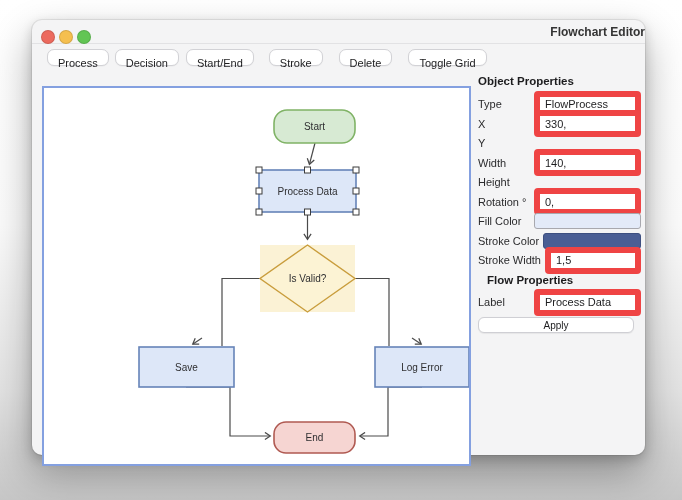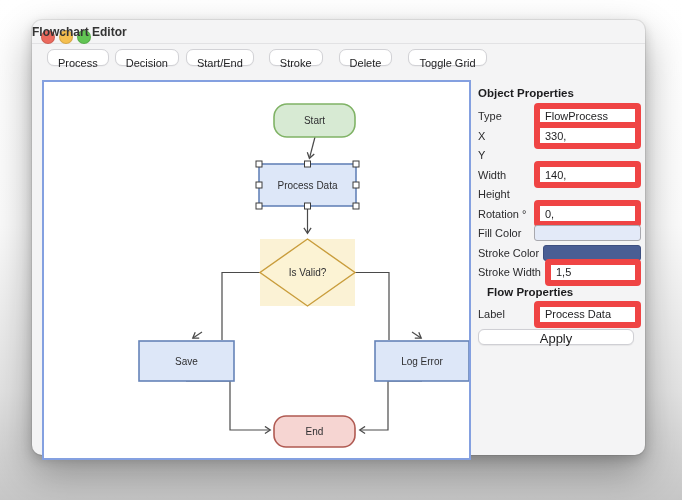--- a/index.html
+++ b/index.html
@@ -15,46 +15,46 @@
     background:#f4f4f5;border-radius:10px;
     box-shadow:0 18px 40px rgba(0,0,0,0.32),0 4px 12px rgba(0,0,0,0.18),0 0 0 1px rgba(0,0,0,0.07);
   }
   
   .titlebar{position:absolute;left:0;top:0;right:0;height:23px;border-bottom:1px solid #e2e2e4;
     border-radius:10px 10px 0 0;}
   .tl{position:absolute;top:10px;width:12px;height:12px;border-radius:50%;}
   .tl.red{left:9px;background:#ec6a5e;border:0.5px solid rgba(0,0,0,0.12);}
   .tl.yellow{left:27px;background:#f5bf4f;border:0.5px solid rgba(0,0,0,0.12);}
   .tl.green{left:45px;background:#62c554;border:0.5px solid rgba(0,0,0,0.12);}
-  .title{position:absolute;left:0;right:0;top:0;height:23px;line-height:25px;text-align:left;
+  .title{position:absolute;left:0;right:0;top:0;height:23px;line-height:25px;text-align:right;
     font-size:12px;font-weight:bold;color:#343434;}
   
   .toolbar{position:absolute;left:0;top:24px;right:0;height:27px;display:flex;align-items:center;padding-left:15px;}
   .tb-btn{height:17px;line-height:15px;padding:6px 10px;background:#ffffff;border:1px solid #d2d2d6;
     border-radius:7px;font-size:11px;color:#1d1d1f;white-space:nowrap;box-shadow:0 0.5px 1px rgba(0,0,0,0.06);
     font-family:"Liberation Sans", sans-serif;}
   .tb-btn.m6{margin-left:6px;}  .tb-btn.m7{margin-left:7px;}
   .tb-btn.m15{margin-left:15px;} .tb-btn.m16{margin-left:16px;} .tb-btn.m8{margin-left:16px;}
   
-  .canvas{position:absolute;left:10px;top:60px;width:425px;height:376px;background:#ffffff;
+  .canvas{position:absolute;left:10px;top:66px;width:425px;height:376px;background:#ffffff;
     border:2px solid #84a0e0;}
   .canvas svg{display:block;}
   
   .panel{position:absolute;left:446px;top:55px;width:163px;}
-  .panel h3{margin:12px 0 9px 0;font-size:11.5px;font-weight:bold;color:#1c1c1e;}
+  .panel h3{margin:0 0 9px 0;font-size:11.5px;font-weight:bold;color:#1c1c1e;}
   .panel h3.flow{margin:6px 0 8px 0;padding-left:9px;}
   .prow{display:flex;align-items:center;height:16px;margin-bottom:3.5px;}
   .plabel{min-width:52px;font-size:11px;color:#2b2b2d;white-space:nowrap;padding-right:4px;}
   .pfield{flex:1;height:15px;background:#ffffff;border:6px solid #ef4444;border-radius:4px;
     font-size:11px;color:#1d1d1f;padding:0 0 0 5px;min-width:0;font-family:"Liberation Sans", sans-serif;}
   .swatch{flex:1;height:14px;border-radius:3px;}
   .swatch.fill{border:1px solid #a8a8ae;}
   .swatch.stroke{border:1px solid #3d4f80;}
   .apply{display:block;width:calc(100% - 7px);height:16px;margin-top:7px;background:#ffffff;
-    border:1px solid #cfcfd4;border-radius:6px;font-size:13px;color:#1d1d1f;
+    border:1px solid #cfcfd4;border-radius:6px;font-size:10px;color:#1d1d1f;
     box-shadow:0 0.5px 1px rgba(0,0,0,0.06);font-family:"Liberation Sans", sans-serif;}
   .node-label{font-size:10px;fill:#2f2f31;font-family:"Liberation Sans", sans-serif;}
 </style>
 </head>
 <body>
 
 <div class="stage">
   <div class="window">
 
     <div class="titlebar">

